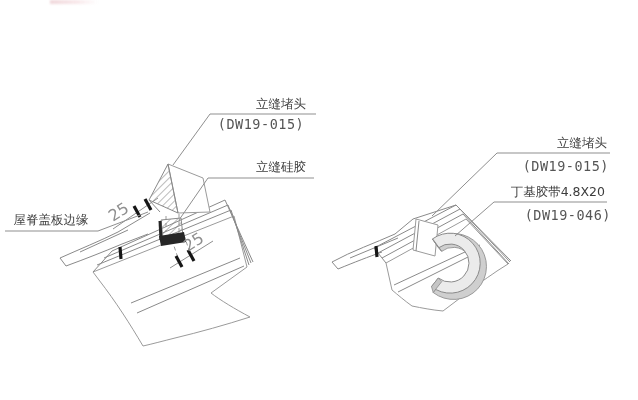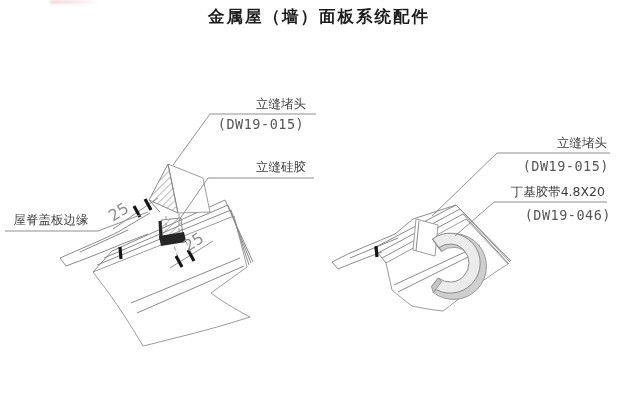--- a/index.html
+++ b/index.html
@@ -18,21 +18,20 @@
   .leader{stroke:#8f8f8f;stroke-width:1;fill:none;}
   .cjk{font-size:12.5px;fill:#3d3d3d;}
   .code{font-family:"DejaVu Sans Mono","Liberation Mono",monospace;font-size:13.5px;fill:#555;letter-spacing:.5px;}
   .dim{font-size:16px;fill:#8f8f8f;}
 </style>
 </head>
 <body>
 
 <div id="stage">
   <div id="red-smudge"></div>
-  <div id="title">金属屋（墙）面板系统配件</div>
 
   <svg width="638" height="400" viewBox="0 0 638 400">
     <defs>
       <pattern id="hatch" width="5" height="5" patternUnits="userSpaceOnUse" patternTransform="rotate(45)">
         <line x1="0" y1="0" x2="0" y2="5" stroke="#787878" stroke-width="1"></line>
       </pattern>
     </defs>
 
     <g>
 

